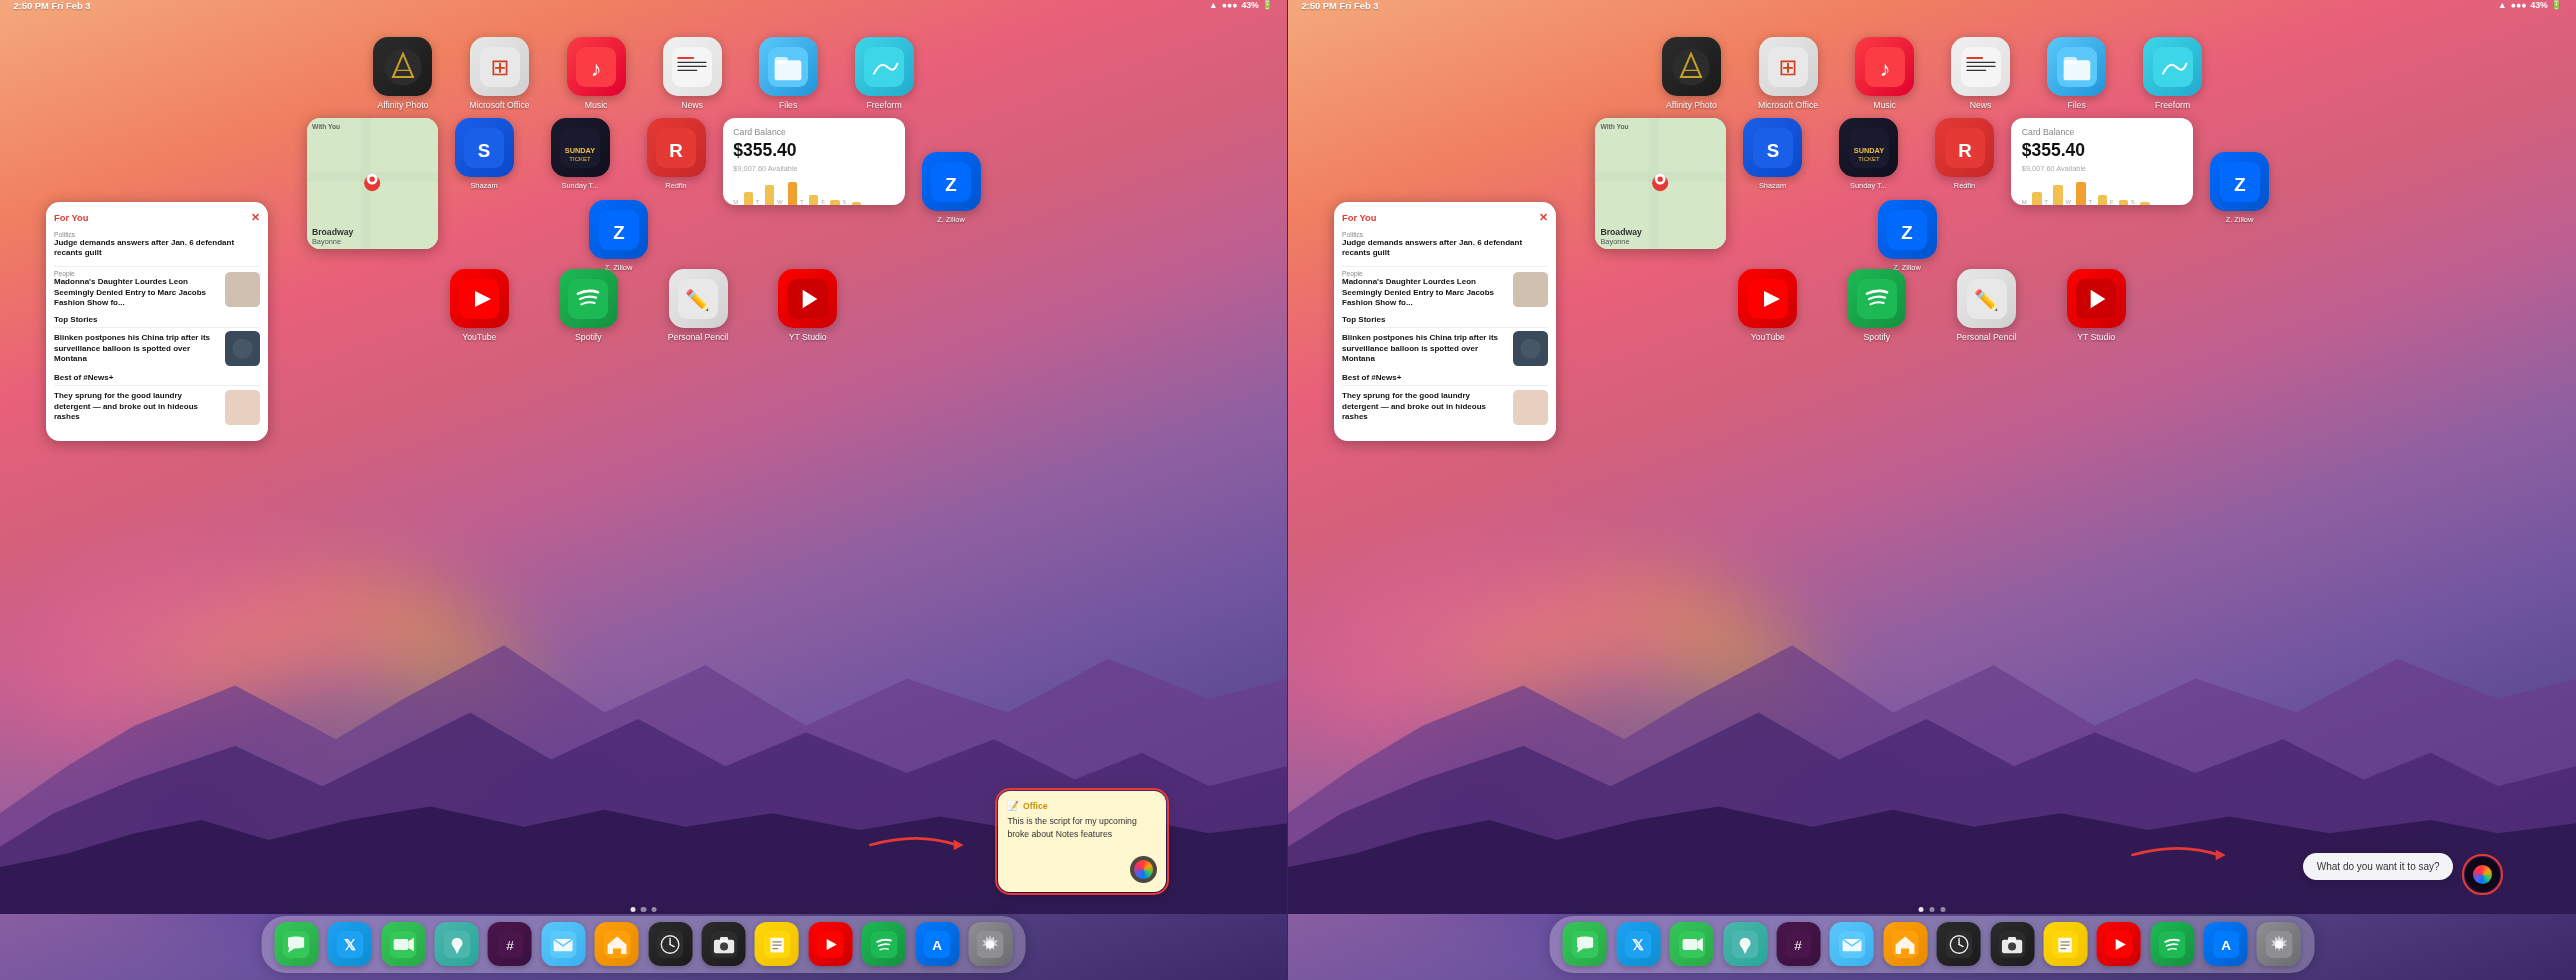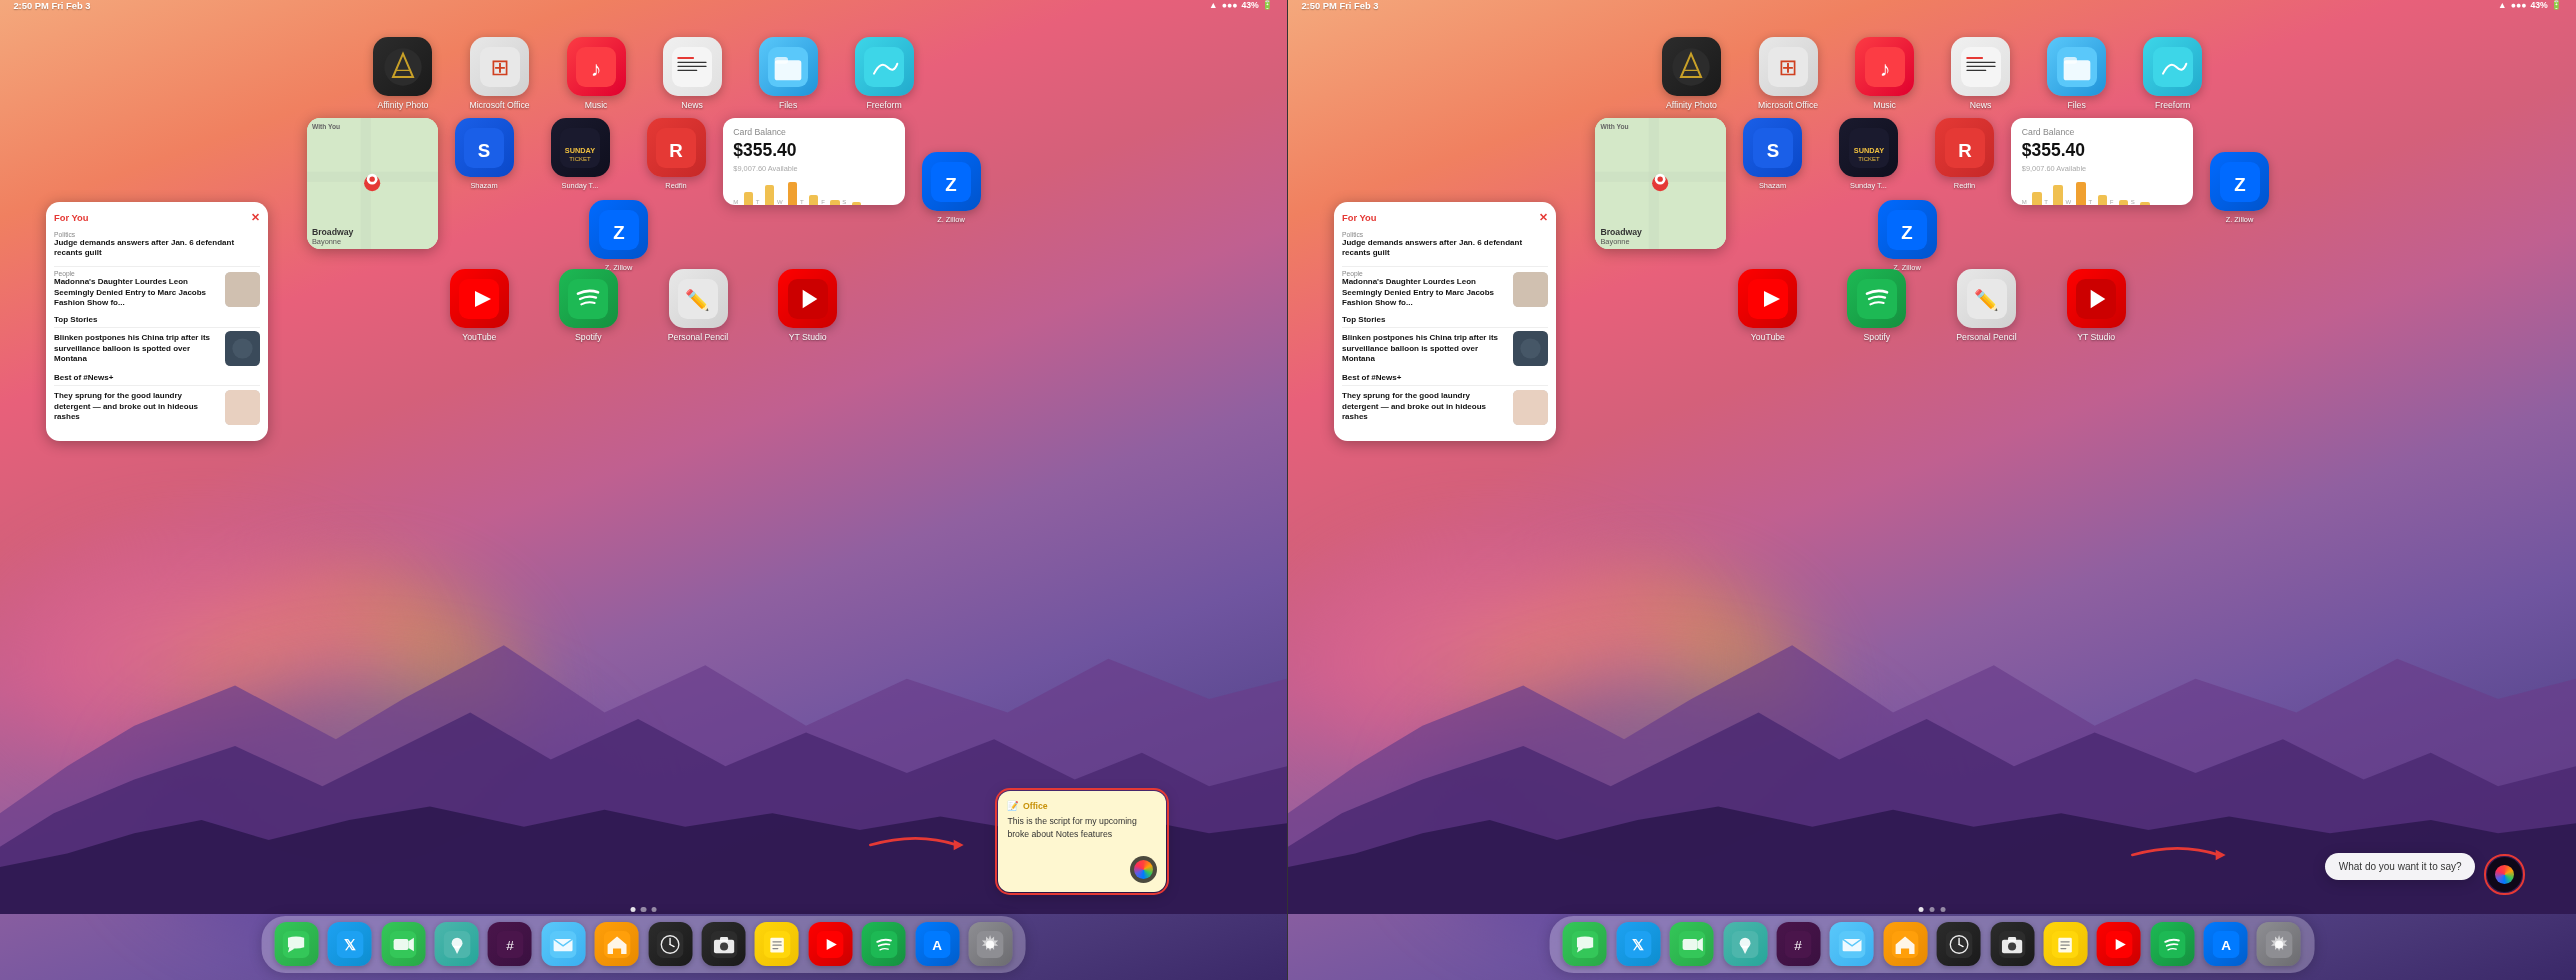--- a/index.html
+++ b/index.html
@@ -1155,21 +1155,21 @@
         </div>
         <div class="news-item-thumb">
           <svg width="35" height="35" viewBox="0 0 52 52">
               <rect width="52" height="52" fill="#e8d0c0"></rect>
             </svg>
         </div>
       </div>
     </div>
   </div>
 
-  <div style="position:absolute; bottom:89px; right:54px; z-index:25;border-radius:6px;">
+  <div style="position:absolute; bottom:89px; right:76px; z-index:25;border-radius:6px;">
     <div class="red-box" style="top:-3.4px;left:-3.4px;right:-3.4px;bottom:-3.4px;border-radius:20px;"></div>
     <div style="position:relative; display:flex; align-items:center; gap:10.8px;">
       <div class="siri-ask-bubble">
         <span>What do you want it to say?</span>
       </div>
       <div class="siri-button" style="position:static;width:35px;height:35px;">
         <div class="siri-orb"></div>
       </div>
     </div>
   </div>

